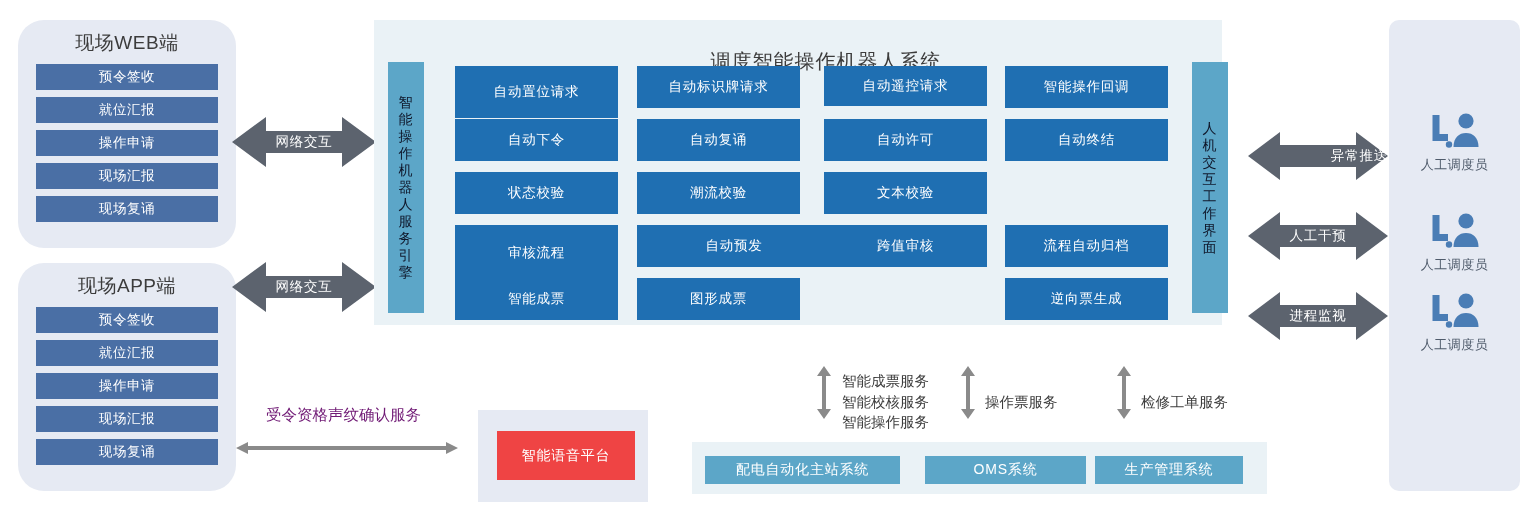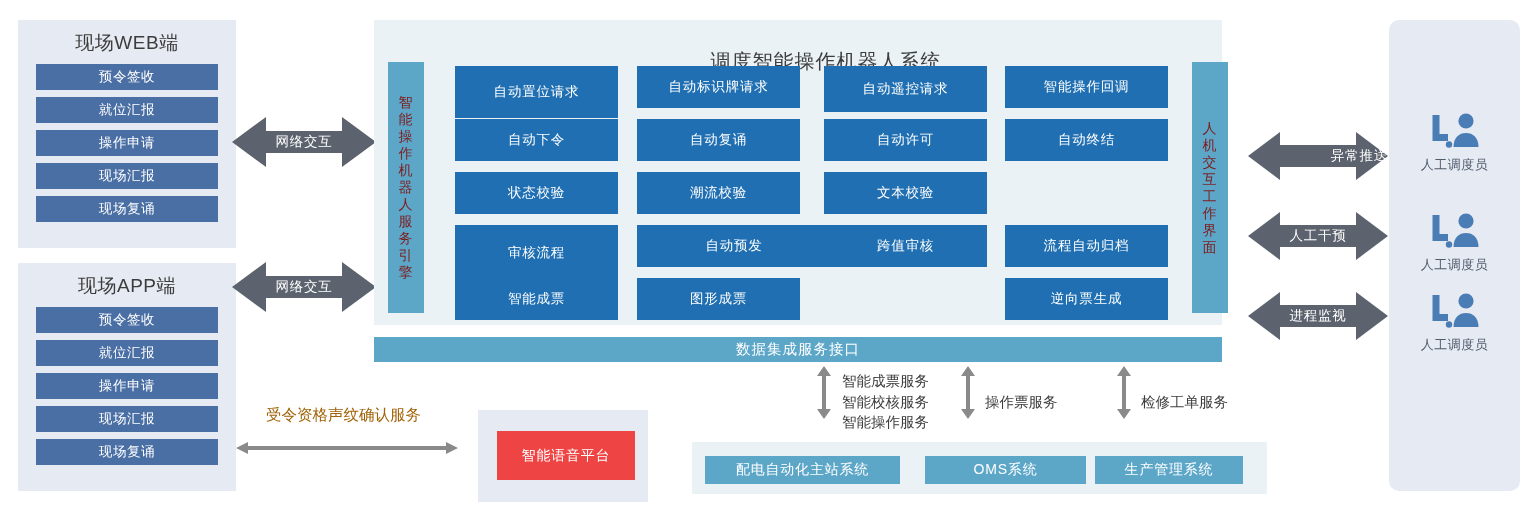--- a/index.html
+++ b/index.html
@@ -22,20 +22,21 @@
   
   .abs { position: absolute; box-sizing: border-box; }
 
   
   .client-panel {
     background: #e6eaf3;
     display: flex;
     flex-direction: column;
     align-items: center;
     padding: 10px 12px 12px 12px;
+    border-radius: 26px;
   }
   .client-title {
     font-size: 19px;
     color: #3c3c3c;
     letter-spacing: .5px;
     margin-bottom: 8px;
     white-space: nowrap;
   }
   .client-tile {
     width: 182px;
@@ -61,21 +62,21 @@
     left: 0;
     width: 100%;
     text-align: center;
     font-size: 20px;
     color: #3c3c3c;
     letter-spacing: 1px;
     margin-left: 28px;
   }
   .vbar {
     background: #5ca6c8;
-    color: #7f1d1d;
+    color: #0f172a;
     font-size: 14px;
     line-height: 17px;
     display: flex;
     align-items: center;
     justify-content: center;
     text-align: center;
     letter-spacing: 1px;
     padding: 4px 0;
   }
   .vbar span {
@@ -163,21 +164,21 @@
     font-size: 14.5px;
     color: #3d3d3d;
     line-height: 20px;
     white-space: nowrap;
   }
   .svc-label.multi { line-height: 20.5px; }
 
   .vpf-label {
     position: absolute;
     font-size: 15.5px;
-    color: #a16207;
+    color: #701a75;
     white-space: nowrap;
   }
 </style>
 </head>
 <body>
 
 <div id="stage">
 
   <div class="abs client-panel" style="left:18px; top:20px; width:218px; height:228px;">
     <div class="client-title">现场WEB端</div>
@@ -218,21 +219,21 @@
   <div class="abs vbar" style="left:388px; top:62px; width:36px; height:251px;">
     <span>智能操作机器人服务引擎</span>
   </div>
 
   <div class="abs vbar" style="left:1192px; top:62px; width:36px; height:251px;">
     <span>人机交互工作界面</span>
   </div>
 
   <div class="abs fn-tile" style="left:455px; top:66px; width:163px; height:52px;">自动置位请求</div>
   <div class="abs fn-tile" style="left:637px; top:66px; width:163px; height:42px;">自动标识牌请求</div>
-  <div class="abs fn-tile" style="left:824px; top:66px; width:163px; height:46px;">自动遥控请求</div>
+  <div class="abs fn-tile" style="left:824px; top:66px; width:163px; height:40px;">自动遥控请求</div>
   <div class="abs fn-tile" style="left:1005px; top:66px; width:163px; height:42px;font-family:Liberation Mono, monospace;">智能操作回调</div>
 
   <div class="abs fn-tile" style="left:455px; top:119px; width:163px; height:42px;">自动下令</div>
   <div class="abs fn-tile" style="left:637px; top:119px; width:163px; height:42px;">自动复诵</div>
   <div class="abs fn-tile" style="left:824px; top:119px; width:163px; height:42px;">自动许可</div>
   <div class="abs fn-tile" style="left:1005px; top:119px; width:163px; height:42px;">自动终结</div>
 
   <div class="abs fn-tile" style="left:455px; top:172px; width:163px; height:42px;">状态校验</div>
   <div class="abs fn-tile" style="left:637px; top:172px; width:163px; height:42px;">潮流校验</div>
   <div class="abs fn-tile" style="left:824px; top:172px; width:163px; height:42px;">文本校验</div>
@@ -293,23 +294,20 @@
       <svg width="54" height="38" viewBox="0 0 54 38">
         <circle cx="38" cy="9" r="7.6" fill="#4a7db5"></circle>
         <path d="M25.5 35 C25.5 25.5 31 21 38 21 C45 21 50.5 25.5 50.5 35 Z" fill="#4a7db5"></path>
         <path d="M4.5 3 L11.5 3 L11.5 22 L20 22 L20 29 L4.5 29 Z" fill="#4a7db5"></path>
         <circle cx="21" cy="32.5" r="3.2" fill="#4a7db5"></circle>
       </svg>
       <div class="op-label">人工调度员</div>
     </div>
   </div>
 
-  <div class="abs data-bar" style="left:374px; top:337px; width:848px; height:25px;">
-    <span>数据集成服务接口</span>
-  </div>
 
   <div class="thin-arrow" style="left:815px; top:366px; width:18px; height:53px;">
     <svg width="18" height="53" viewBox="0 0 18 53">
       <polygon points="9,0 16,10 11,10 11,43 16,43 9,53 2,43 7,43 7,10 2,10" fill="#8a8a8a"></polygon>
     </svg>
   </div>
   <div class="thin-arrow" style="left:959px; top:366px; width:18px; height:53px;">
     <svg width="18" height="53" viewBox="0 0 18 53">
       <polygon points="9,0 16,10 11,10 11,43 16,43 9,53 2,43 7,43 7,10 2,10" fill="#8a8a8a"></polygon>
     </svg>

